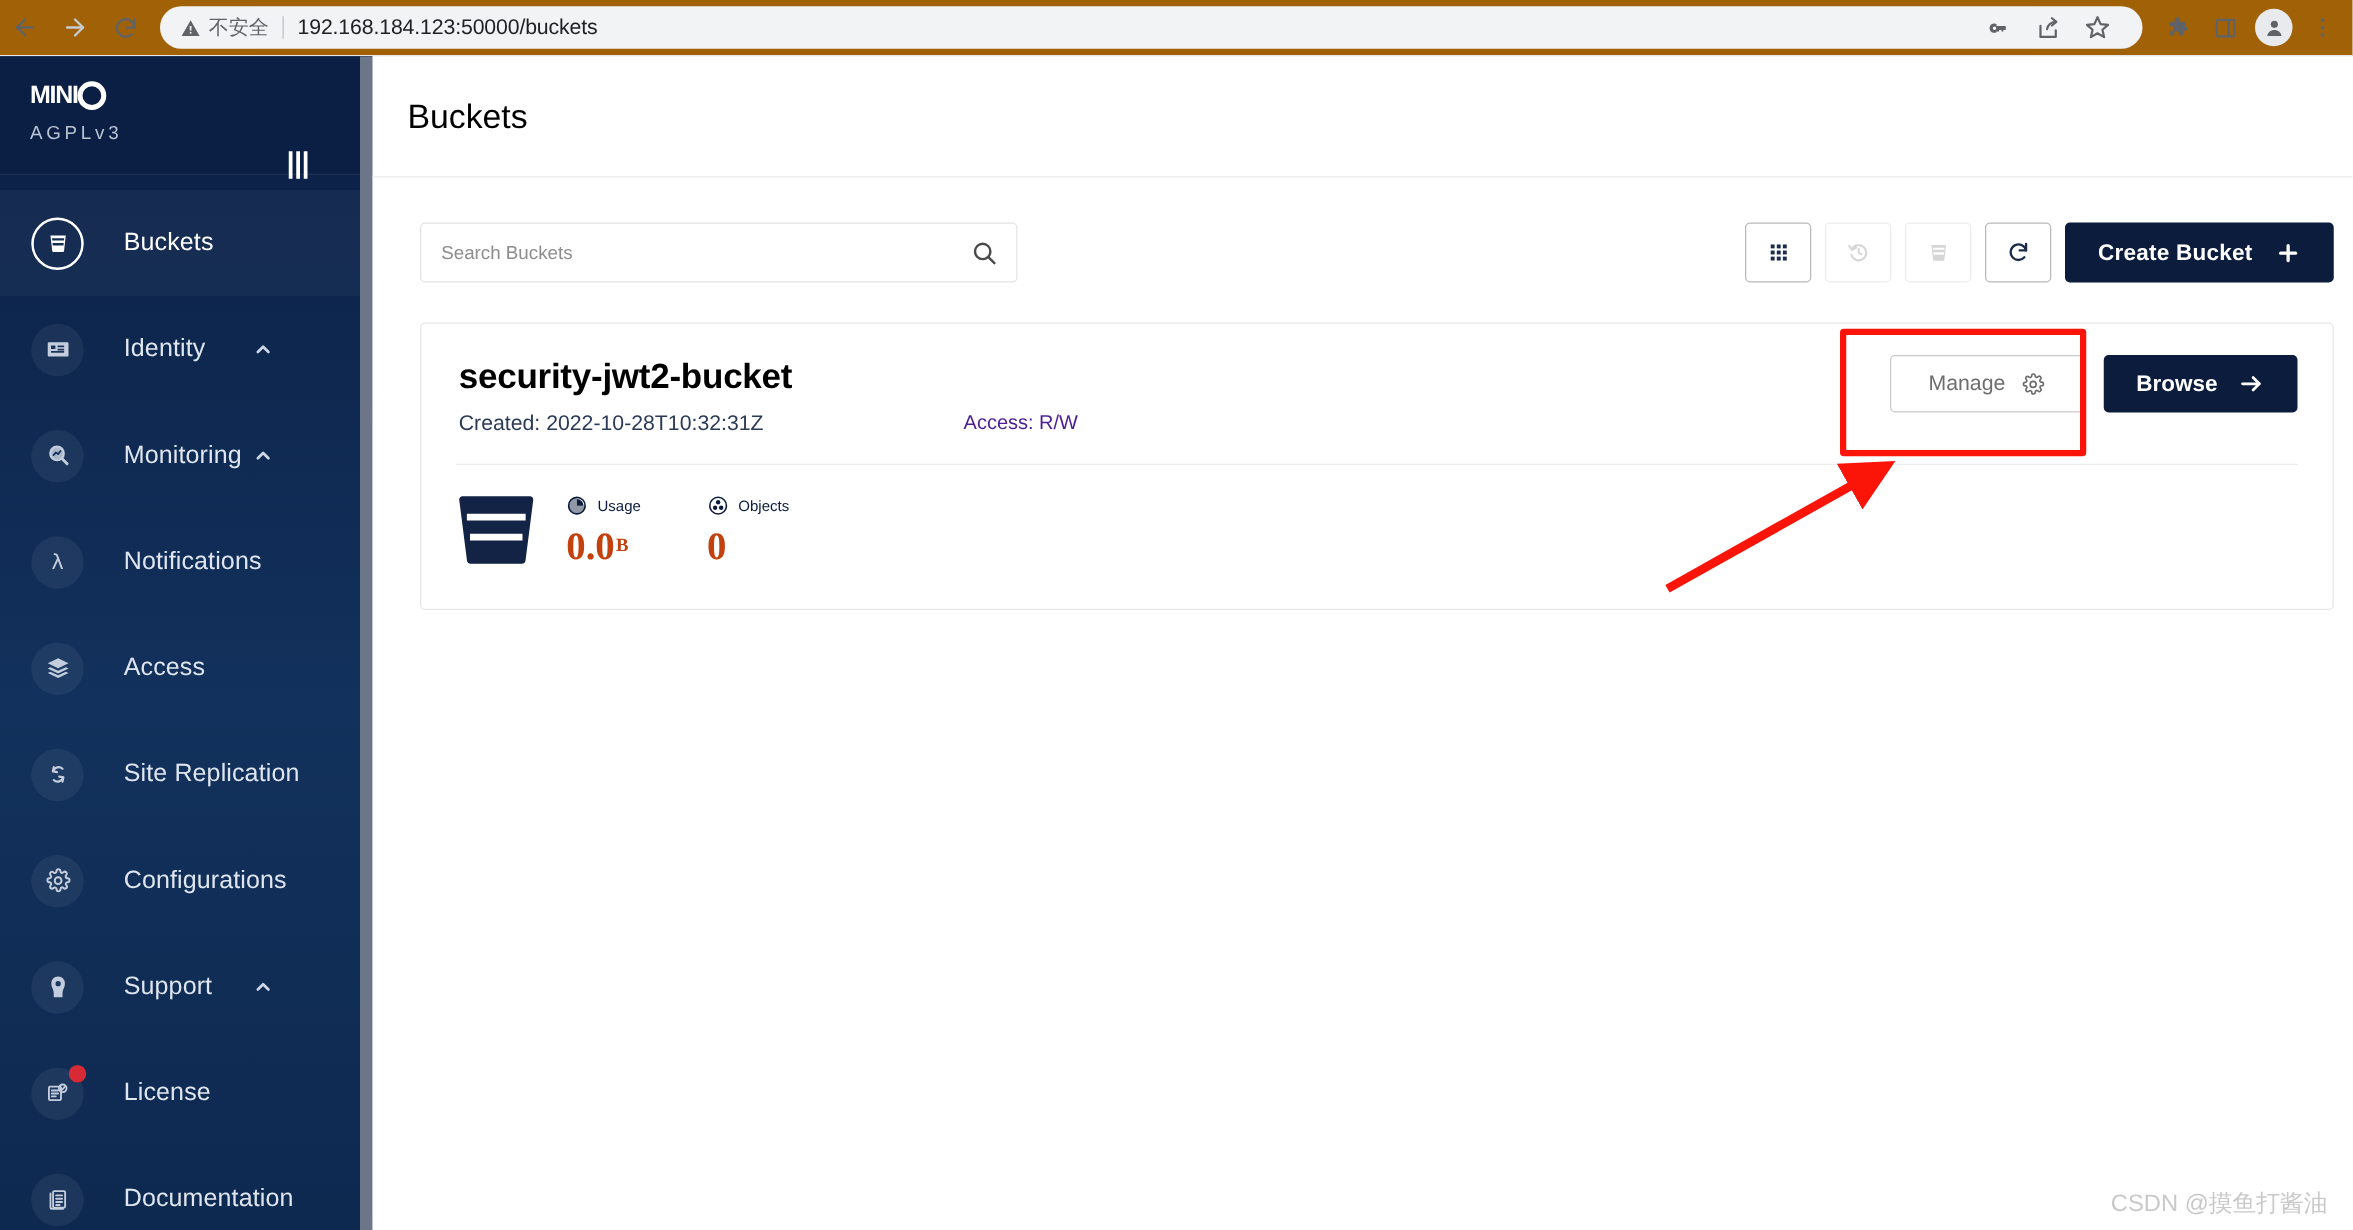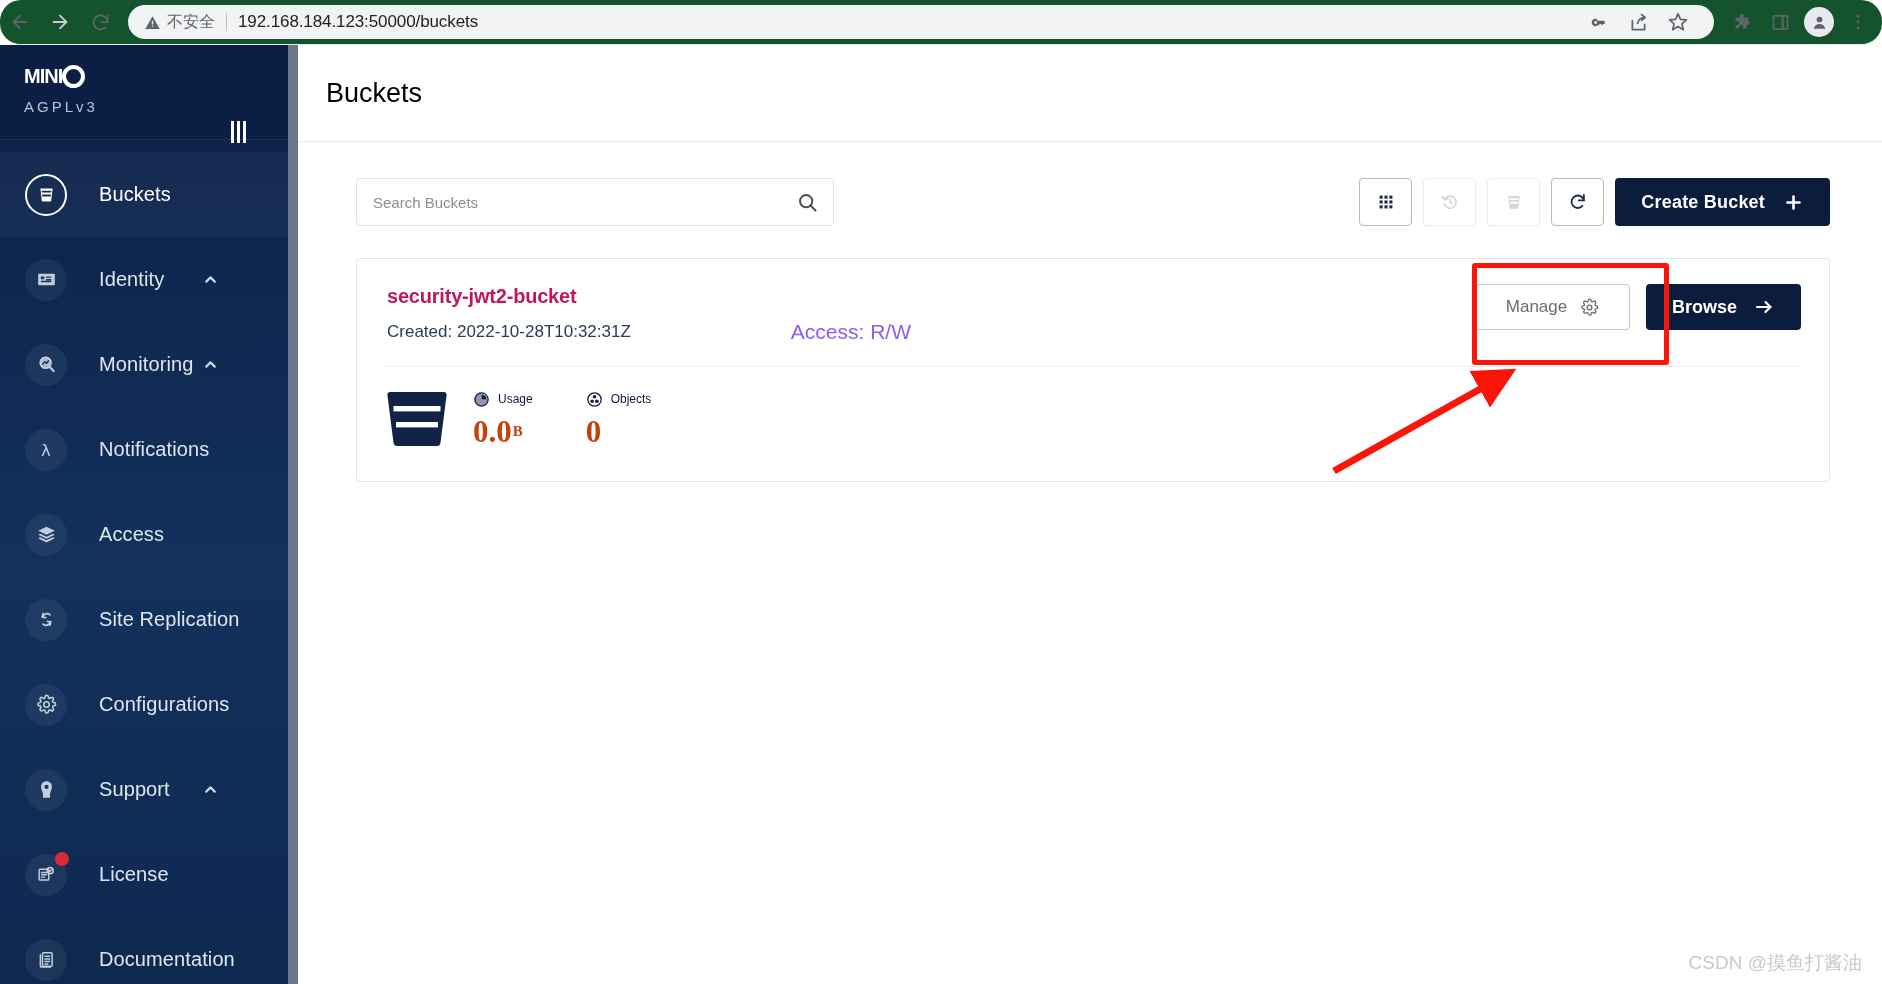--- a/index.html
+++ b/index.html
@@ -6,24 +6,23 @@
   html, body {
     width: 1882px; height: 984px;
     font-family: "Liberation Sans", sans-serif;
     background: #ffffff;
     overflow: hidden;
   }
 
   
   #browser-chrome {
     position: absolute; left: 0; top: 0; width: 1882px; height: 45px;
-    background: #14532d;
+    background: #a16207;
     display: flex; align-items: center;
     border-bottom: 1px solid #e8e8e8;
-    border-radius: 21px;
   }
   .nav-btn {
     width: 40px; height: 40px;
     display: flex; align-items: center; justify-content: center;
     color: #5f6368;
     border-radius: 50%;
   }
   .nav-btn.disabled { color: #c8ccd0; }
   #omnibox {
     flex: 1;
@@ -175,21 +174,21 @@
   #page-header {
     height: 97px;
     display: flex; align-items: center;
     padding-left: 28px;
     border-bottom: 1px solid #eaeaea;
   }
   #page-title {
     font-size: 27px; color: #000000; font-weight: 400;
   }
 
-  #content { padding: 36px 52px 0 38px; margin-left: 20px; }
+  #content { padding: 36px 15px 0 38px; }
 
   #toolbar {
     display: flex; align-items: center;
     height: 48px;
   }
   #search-wrap {
     position: relative;
     width: 478px; height: 48px;
     border: 1px solid #e3e3e3;
     border-radius: 4px;
@@ -249,32 +248,32 @@
     position: relative;
   }
   #card-top {
     display: flex; align-items: flex-start;
     padding: 26px 0 22px 0;
     position: relative;
     min-height: 107px;
   }
   #bucket-meta { padding-left: 2px; }
   #bucket-name {
-    font-size: 20px; font-weight: 700; color: #be185d;
+    font-size: 28px; font-weight: 700; color: #000000;
     letter-spacing: -0.2px;
   }
   #bucket-subline {
     margin-top: 12px;
     display: flex; align-items: center;
   }
   #bucket-created {
     font-size: 17px; color: #2b3a56;
   }
   #bucket-access {
-    font-size: 21px; color: #8b5cf6;
+    font-size: 16px; color: #4c1d95;
     margin-left: 160px;
   }
   #card-actions {
     position: absolute; right: 0; top: 25px;
     display: flex; align-items: center;
   }
   #manage-btn {
     height: 46px;
     min-width: 155px;
     border: 1px solid #c9c9c9;

